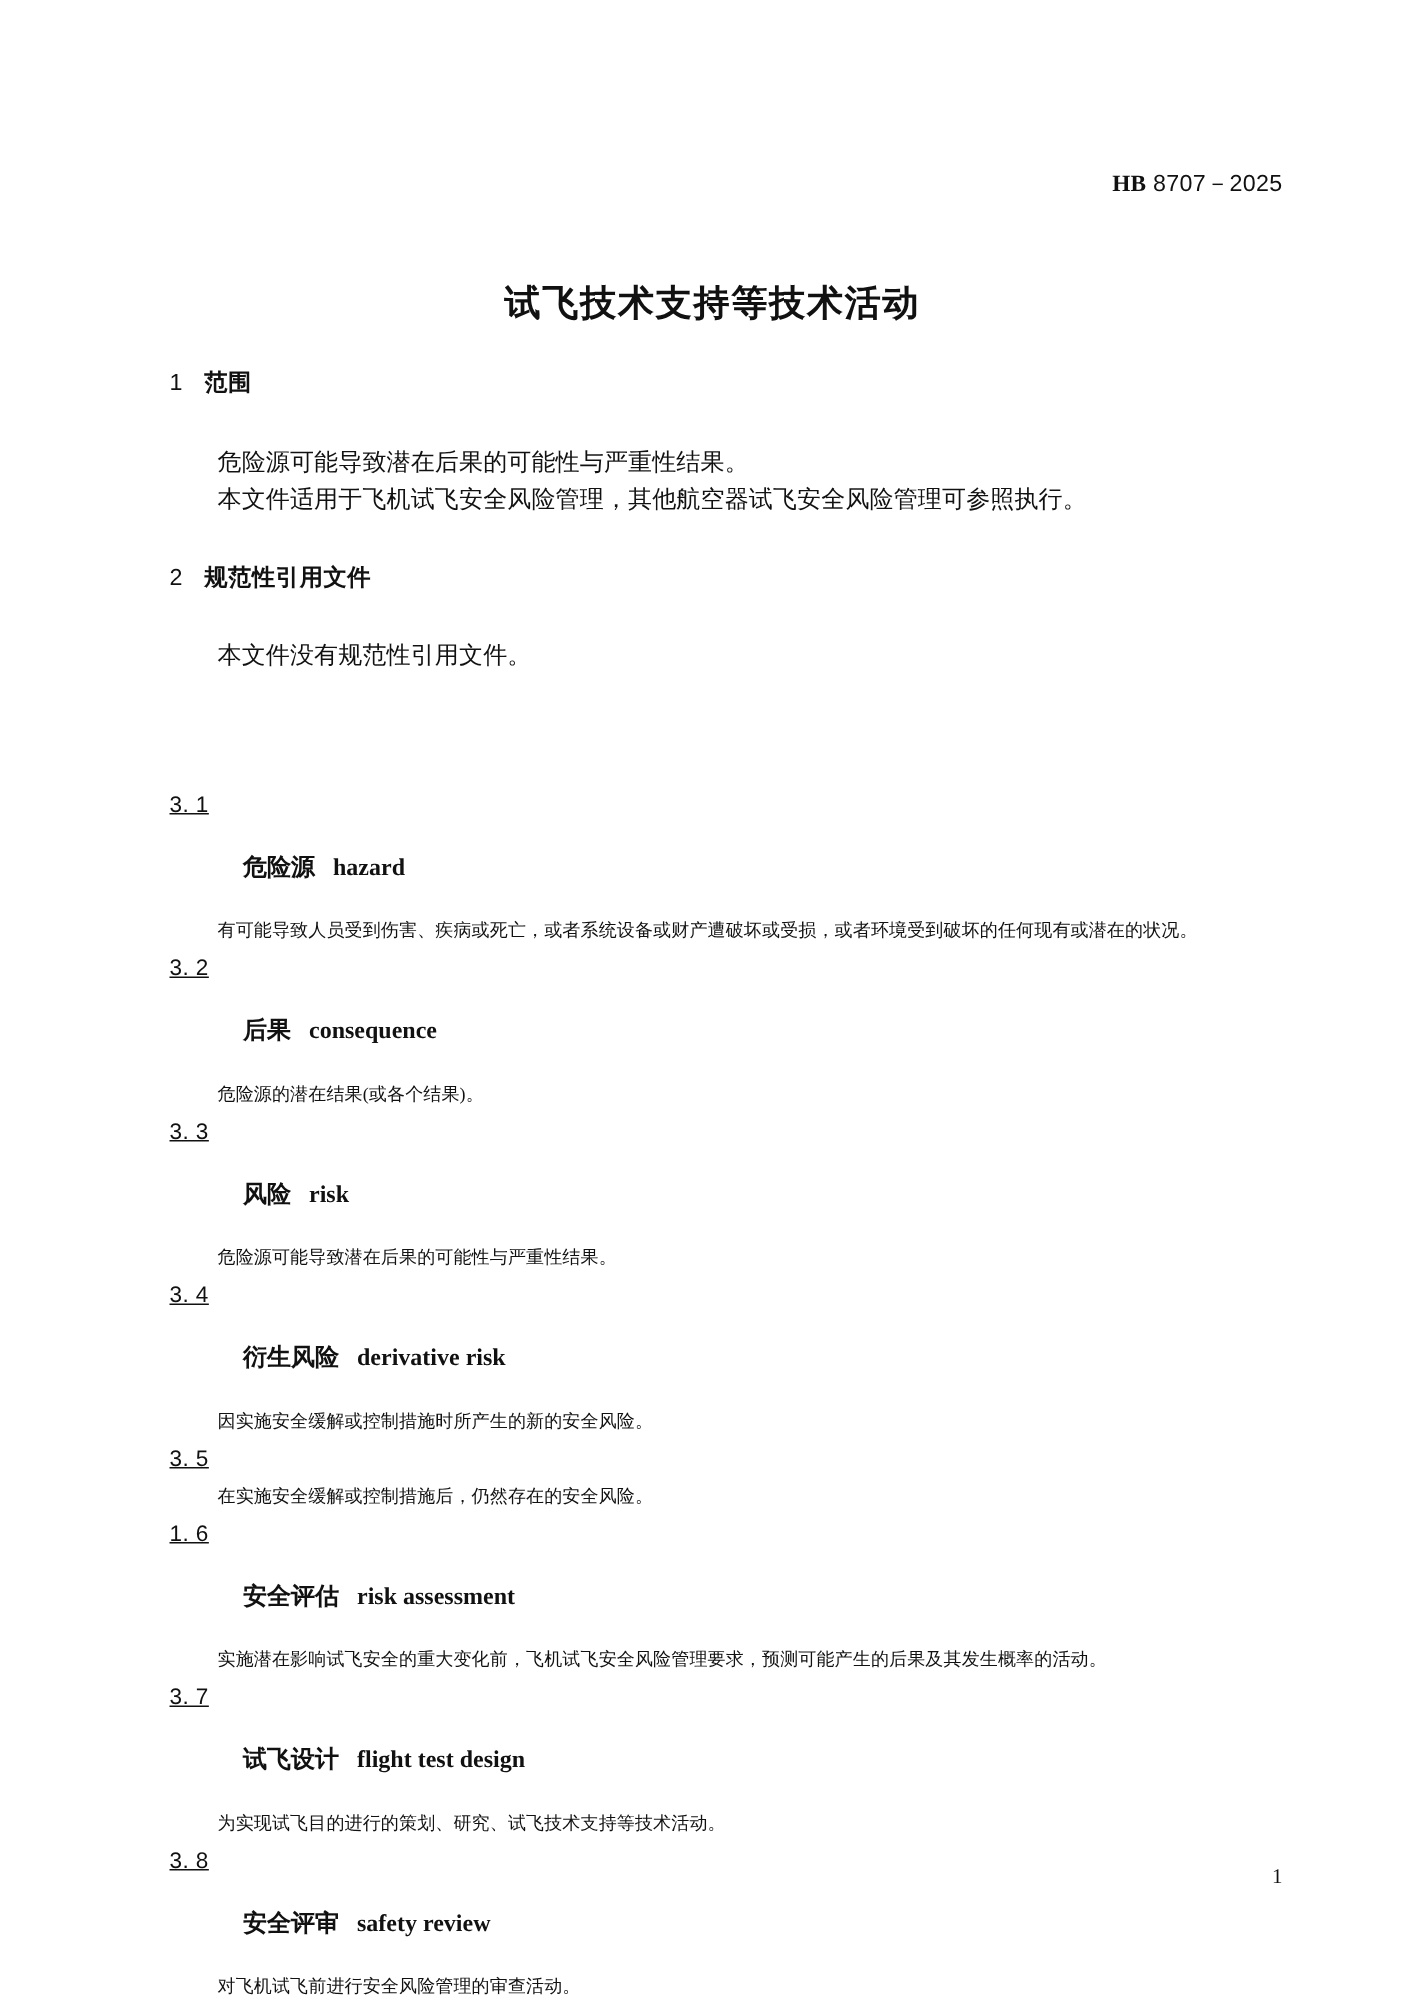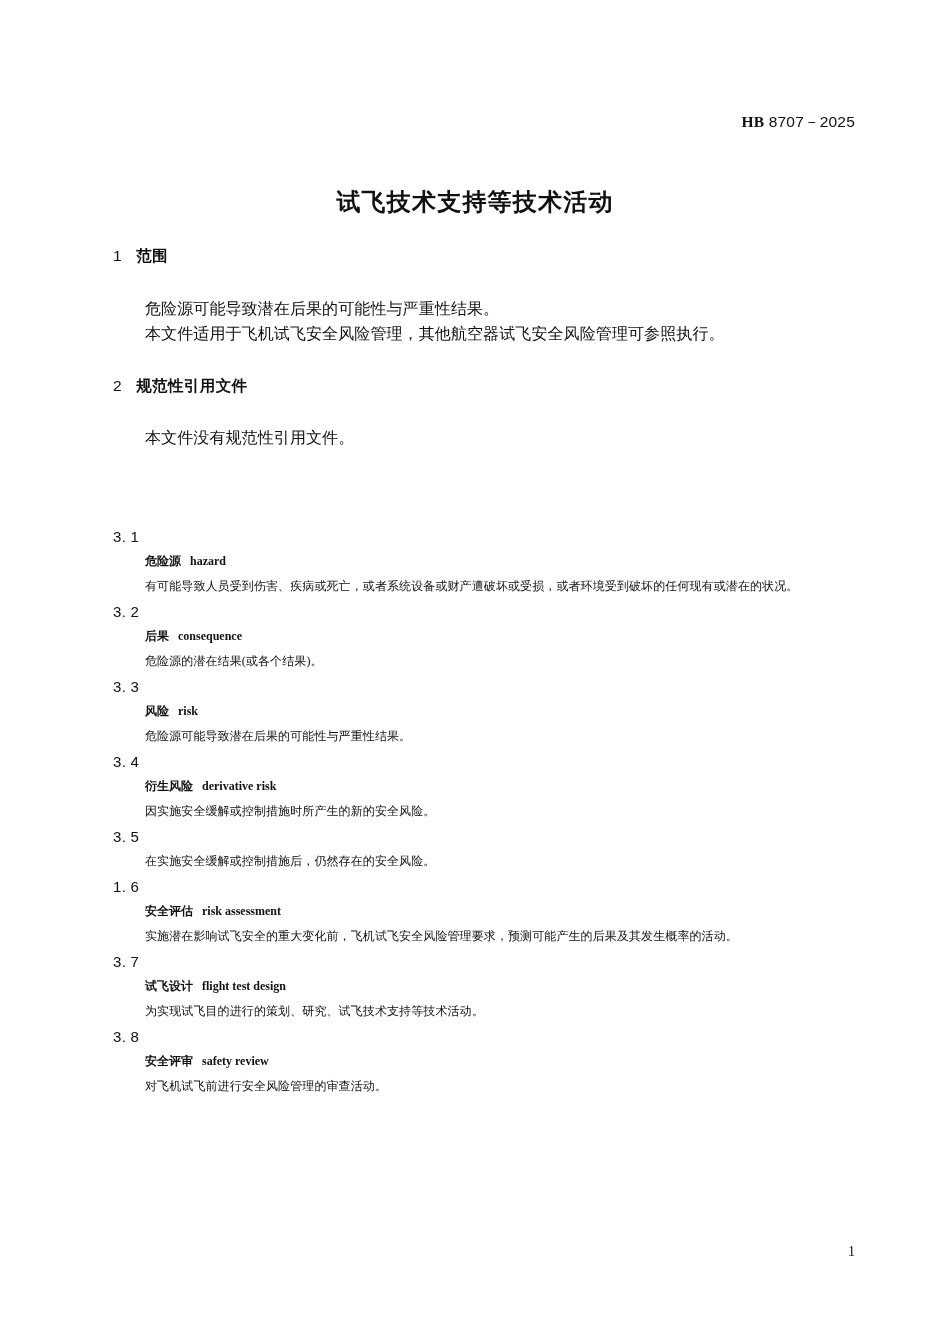--- a/index.html
+++ b/index.html
@@ -82,26 +82,27 @@
     letter-spacing: 0.1px;
   }
 
   .term-number {
     font-family: "Liberation Sans", "DejaVu Sans", sans-serif;
     font-size: 15px;
     line-height: 25px;
     margin: 0;
     letter-spacing: 0.3px;
     white-space: pre;
+    text-decoration: underline;
   }
 
   .term-name {
-    font-size: 12px;
-    line-height: 25px;
-    margin: 0;
+    font-size: 16px;
+    line-height: 25px;
+    margin: 17px;
     padding-left: 32px;
     font-weight: bold;
     white-space: pre;
   }
   .term-name .en {
     font-family: "Liberation Serif", "DejaVu Serif", serif;
     font-weight: bold;
   }
 
   .term-def {

